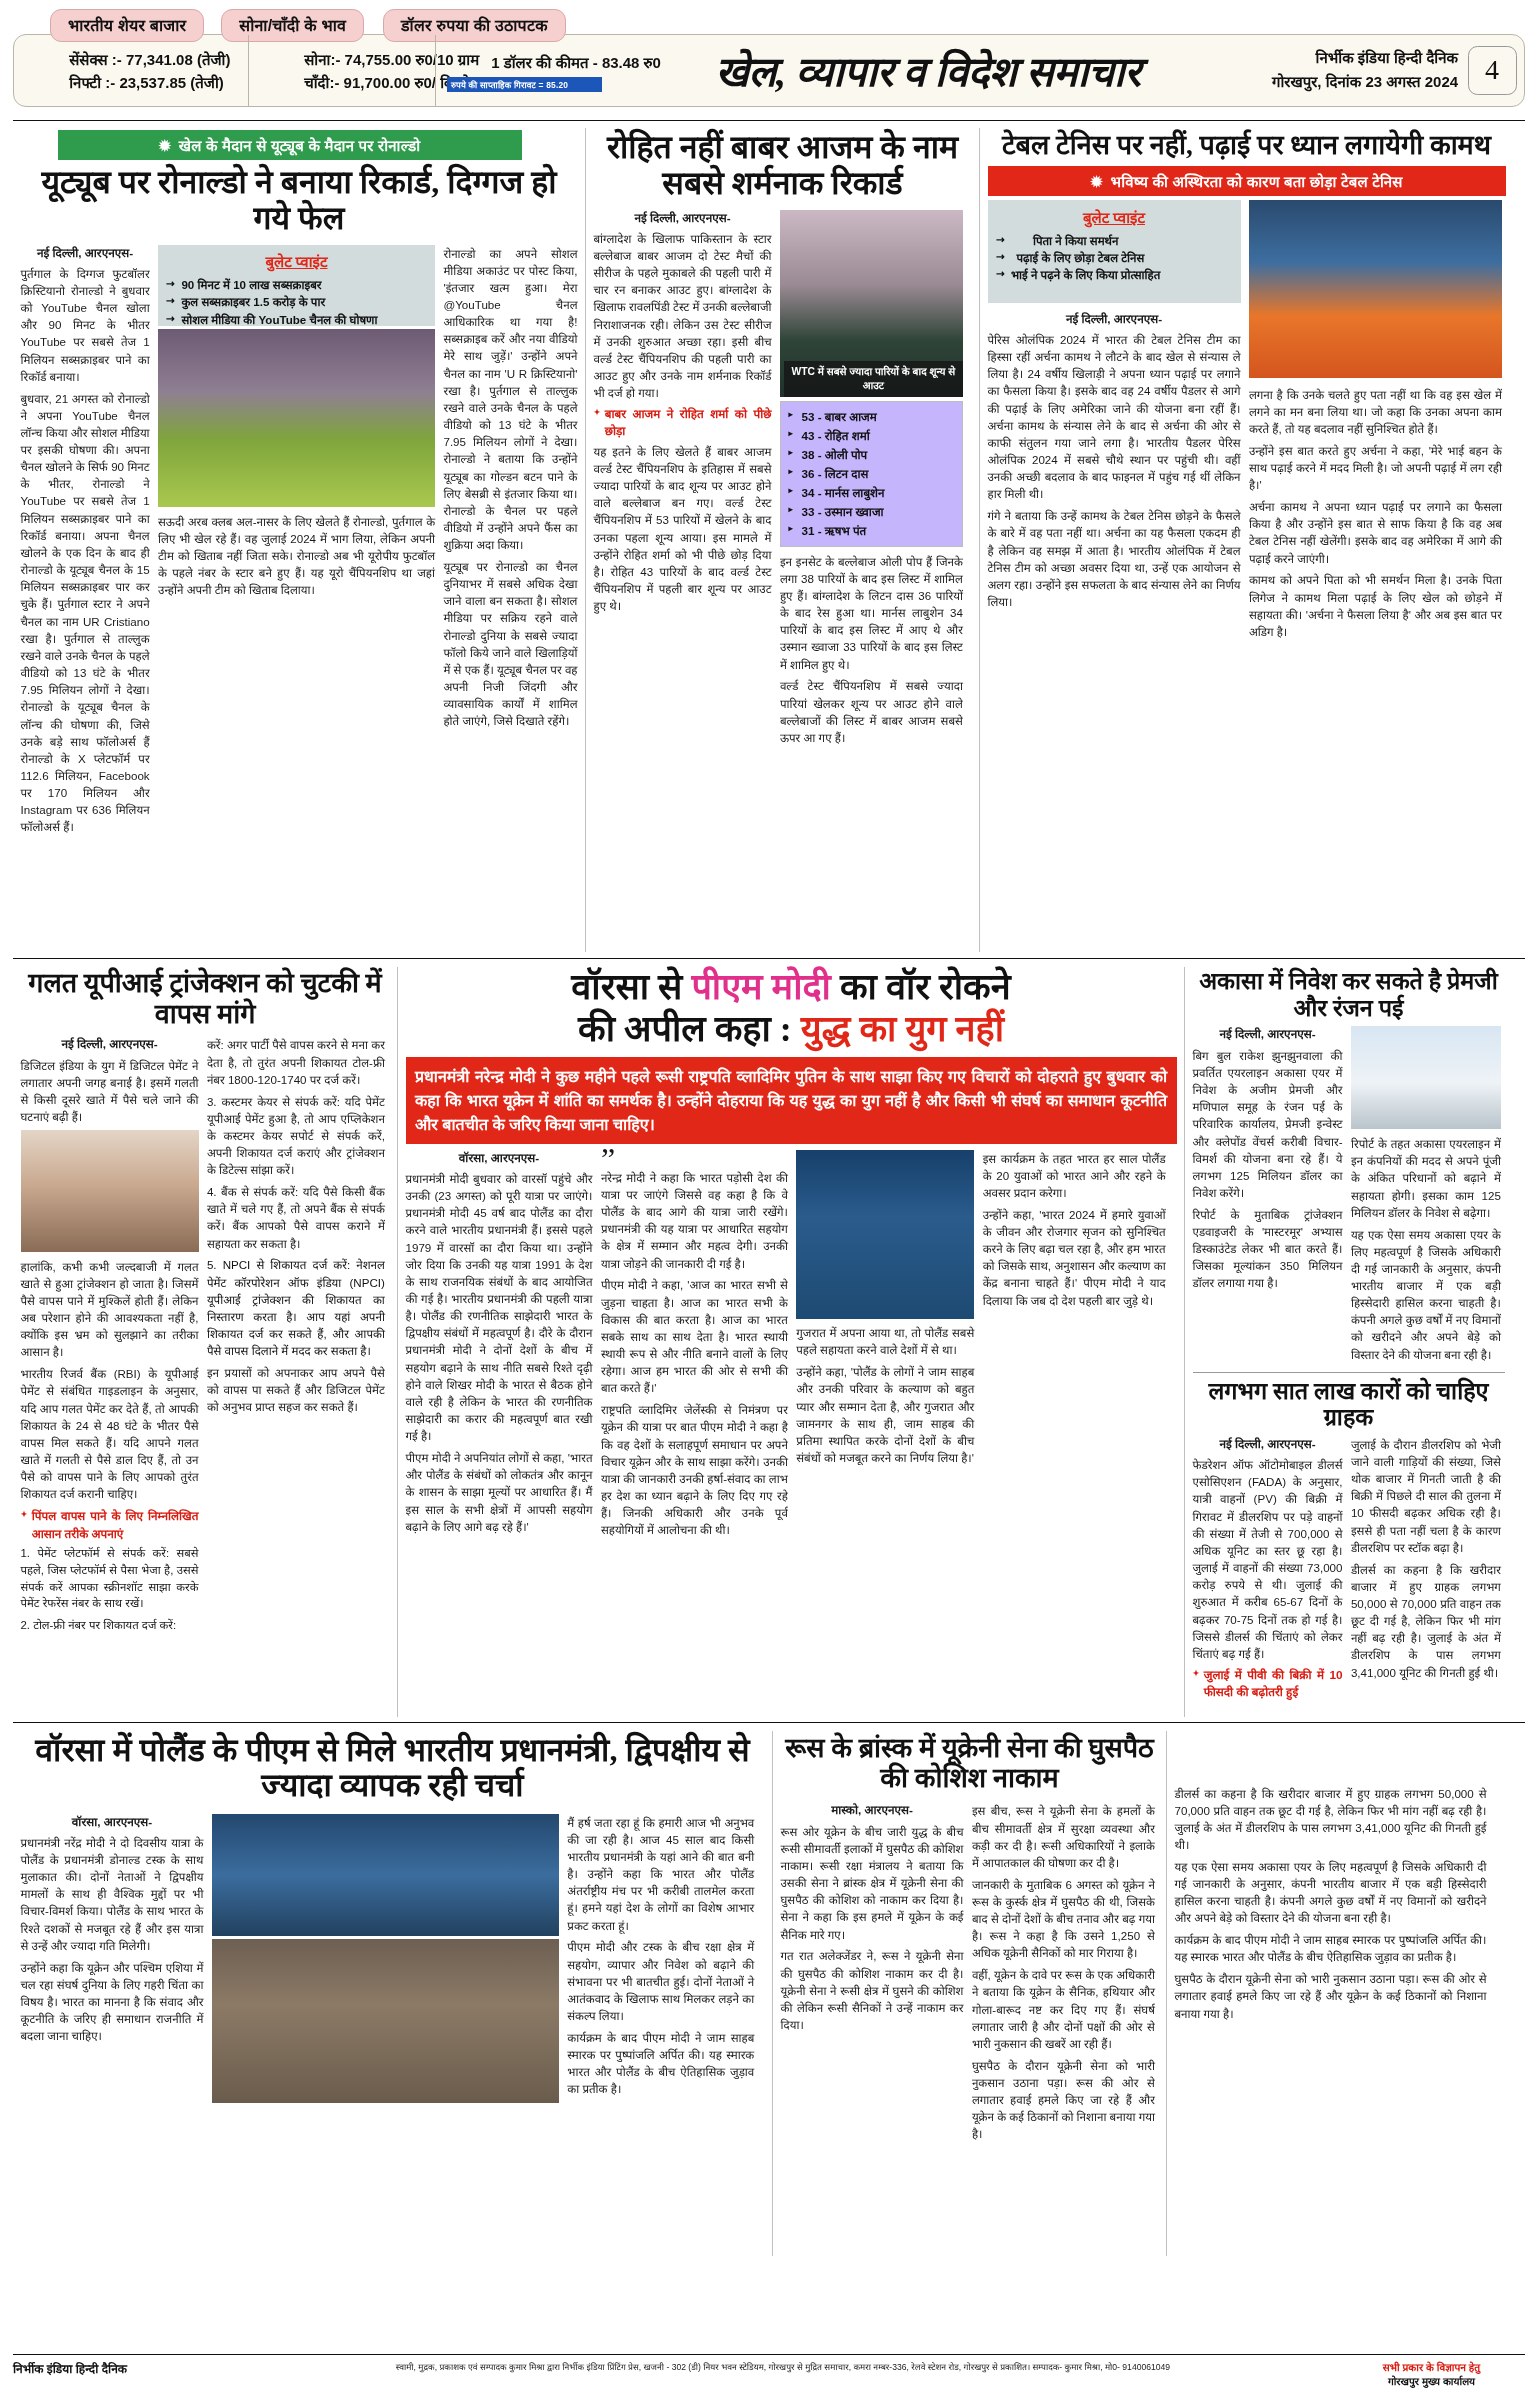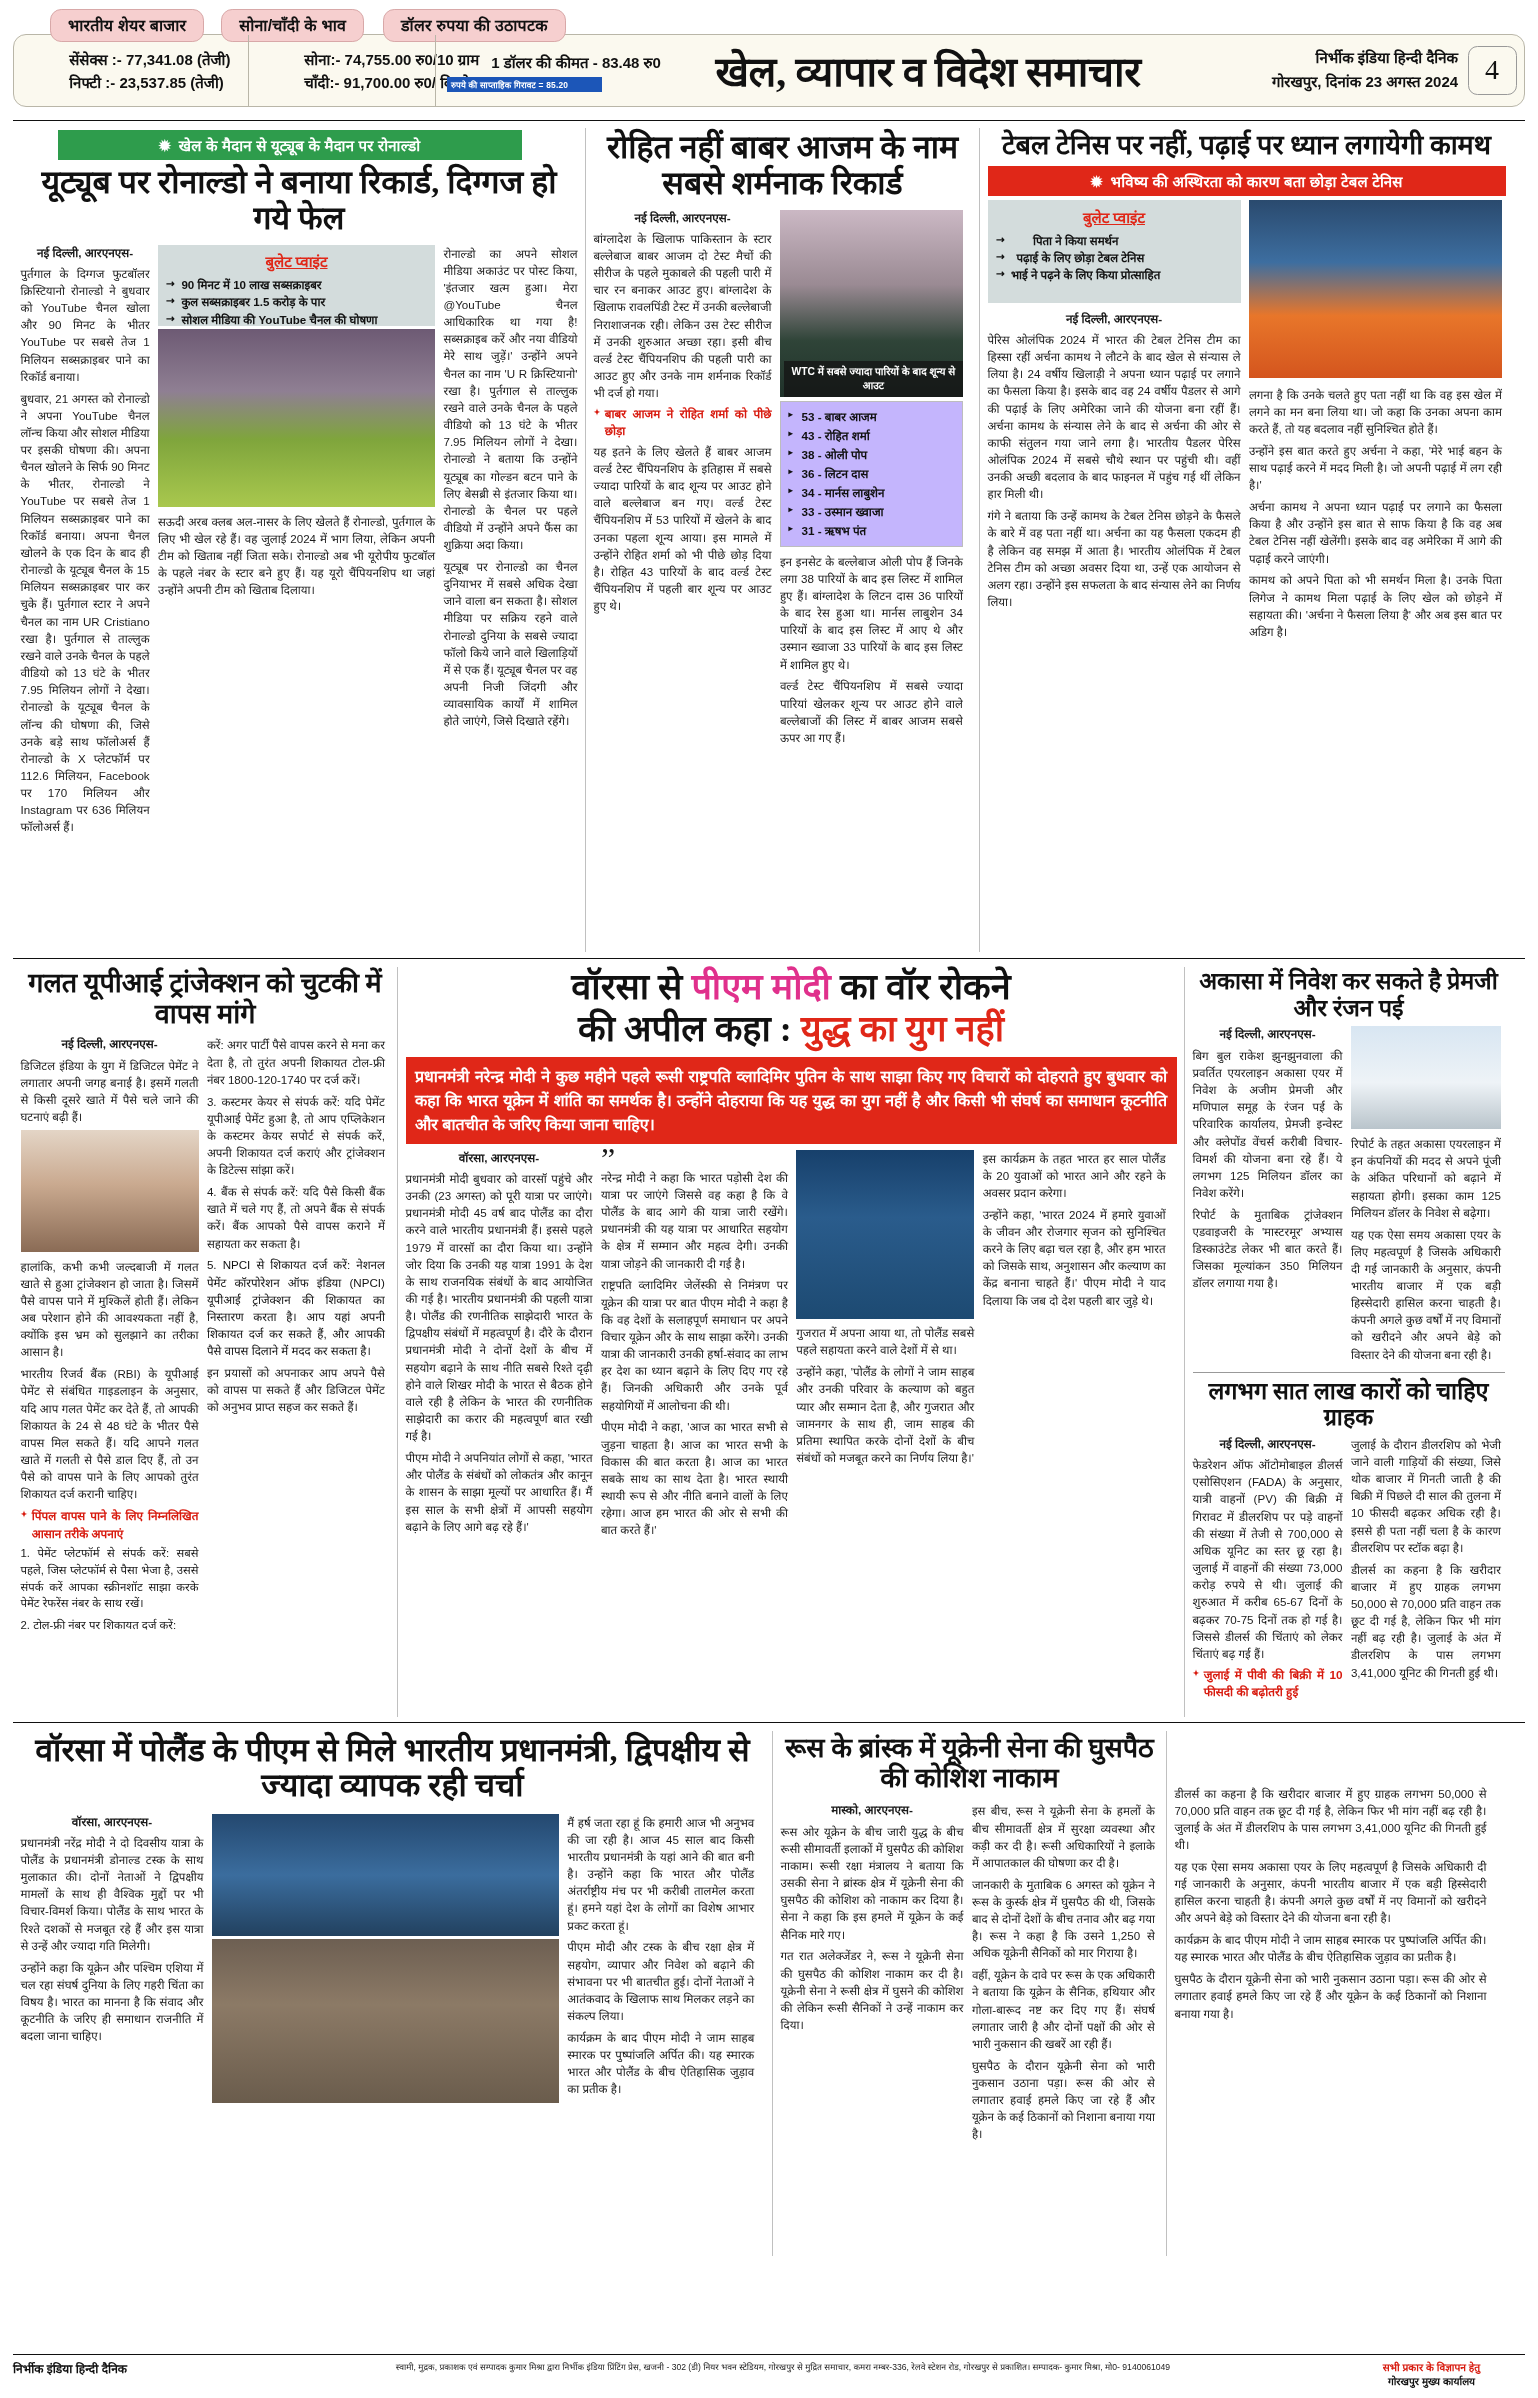--- a/index.html
+++ b/index.html
@@ -36,20 +36,21 @@
   .cell-gold   { width:187px; }
   .cell-dollar { width:178px; }
   .dollar-sub {
     background:#1c56b8; color:#fff; font-size:8.4px; font-weight:bold;
     padding:1.9px 3.7px; margin-top:2.8px; display:inline-block; letter-spacing:0.2px;
   }
   .mast-title {
     flex:1; display:flex; align-items:center; justify-content:center;
     font-size:41px; font-weight:bold; letter-spacing:-0.5px;
     font-family:"Liberation Serif", serif;
+    font-style:italic;
   }
   .mast-right { width:281px; display:flex; align-items:center; justify-content:flex-end; gap:9.4px; padding-right:7.5px; }
   .mast-right .rtext { text-align:right; font-size:15px; font-weight:bold; line-height:1.6; }
   .mast-right .rtext .d2 { font-weight:bold; }
   .pagenum {
     width:49px; height:49px; border:0.9px solid #999; border-radius:9.4px;
     display:flex; align-items:center; justify-content:center;
     font-size:28px; font-family:"Liberation Serif", serif;
     background:#fbf9ef;
   }
@@ -331,22 +332,22 @@
 
       <div class="colwrap" style="gap:8.4px;margin-top:5.6px;">
         <div style="width:187px;" class="body-col">
           <span class="dateline">वॉरसा, आरएनएस-</span>
           <p>प्रधानमंत्री मोदी बुधवार को वारसॉ पहुंचे और उनकी (23 अगस्त) को पूरी यात्रा पर जाएंगे। प्रधानमंत्री मोदी 45 वर्ष बाद पोलैंड का दौरा करने वाले भारतीय प्रधानमंत्री हैं। इससे पहले 1979 में वारसॉ का दौरा किया था। उन्होंने जोर दिया कि उनकी यह यात्रा 1991 के देश के साथ राजनयिक संबंधों के बाद आयोजित की गई है। भारतीय प्रधानमंत्री की पहली यात्रा है। पोलैंड की रणनीतिक साझेदारी भारत के द्विपक्षीय संबंधों में महत्वपूर्ण है। दौरे के दौरान प्रधानमंत्री मोदी ने दोनों देशों के बीच में सहयोग बढ़ाने के साथ नीति सबसे रिश्ते दृढ़ी होने वाले शिखर मोदी के भारत से बैठक होने वाले रही है लेकिन के भारत की रणनीतिक साझेदारी का करार की महत्वपूर्ण बात रखी गई है।</p>
           <p>पीएम मोदी ने अपनियांत लोगों से कहा, 'भारत और पोलैंड के संबंधों को लोकतंत्र और कानून के शासन के साझा मूल्यों पर आधारित हैं। मैं इस साल के सभी क्षेत्रों में आपसी सहयोग बढ़ाने के लिए आगे बढ़ रहे हैं।'</p>
         </div>
         <div style="width:187px;" class="body-col">
           <div class="quote-mark">”</div>
           <p>नरेन्द्र मोदी ने कहा कि भारत पड़ोसी देश की यात्रा पर जाएंगे जिससे वह कहा है कि वे पोलैंड के बाद आगे की यात्रा जारी रखेंगे। प्रधानमंत्री की यह यात्रा पर आधारित सहयोग के क्षेत्र में सम्मान और महत्व देगी। उनकी यात्रा जोड़ने की जानकारी दी गई है।</p>
+          <p>पीएम मोदी ने कहा, 'आज का भारत सभी से जुड़ना चाहता है। आज का भारत सभी के विकास की बात करता है। आज का भारत सबके साथ का साथ देता है। भारत स्थायी स्थायी रूप से और नीति बनाने वालों के लिए रहेगा। आज हम भारत की ओर से सभी की बात करते हैं।'</p>
           <p>राष्ट्रपति व्लादिमिर जेलेंस्की से निमंत्रण पर यूक्रेन की यात्रा पर बात पीएम मोदी ने कहा है कि वह देशों के सलाहपूर्ण समाधान पर अपने विचार यूक्रेन और के साथ साझा करेंगे। उनकी यात्रा की जानकारी उनकी हर्षा-संवाद का लाभ हर देश का ध्यान बढ़ाने के लिए दिए गए रहे हैं। जिनकी अधिकारी और उनके पूर्व सहयोगियों में आलोचना की थी।</p>
-          <p>पीएम मोदी ने कहा, 'आज का भारत सभी से जुड़ना चाहता है। आज का भारत सभी के विकास की बात करता है। आज का भारत सबके साथ का साथ देता है। भारत स्थायी स्थायी रूप से और नीति बनाने वालों के लिए रहेगा। आज हम भारत की ओर से सभी की बात करते हैं।'</p>
         </div>
         <div style="width:178px;">
           <div class="photo modi" style="height:169px;"></div>
           <div class="body-col" style="margin-top:5.6px;">
             <p>गुजरात में अपना आया था, तो पोलैंड सबसे पहले सहायता करने वाले देशों में से था।</p>
             <p>उन्होंने कहा, 'पोलैंड के लोगों ने जाम साहब और उनकी परिवार के कल्याण को बहुत प्यार और सम्मान देता है, और गुजरात और जामनगर के साथ ही, जाम साहब की प्रतिमा स्थापित करके दोनों देशों के बीच संबंधों को मजबूत करने का निर्णय लिया है।'</p>
           </div>
         </div>
         <div style="width:183px;" class="body-col">
           <p>इस कार्यक्रम के तहत भारत हर साल पोलैंड के 20 युवाओं को भारत आने और रहने के अवसर प्रदान करेगा।</p>

